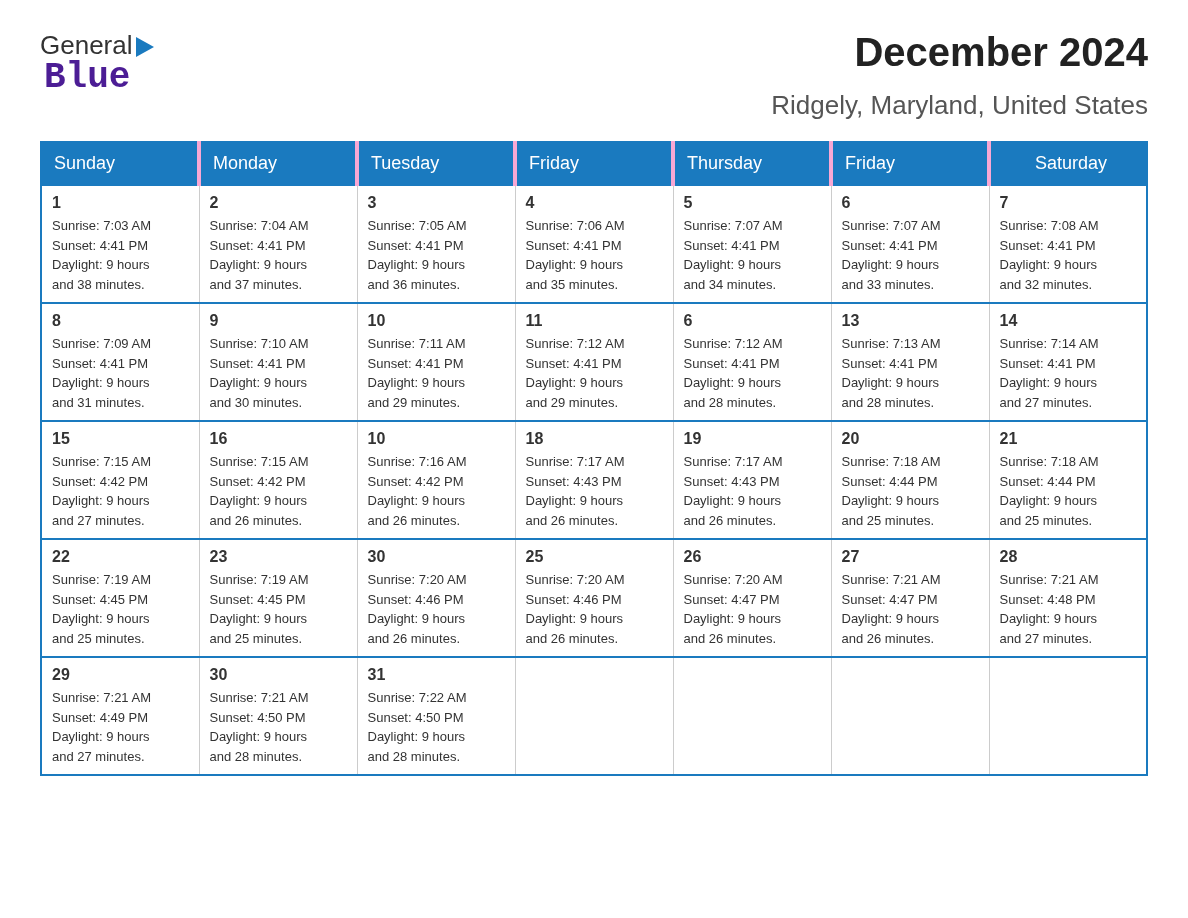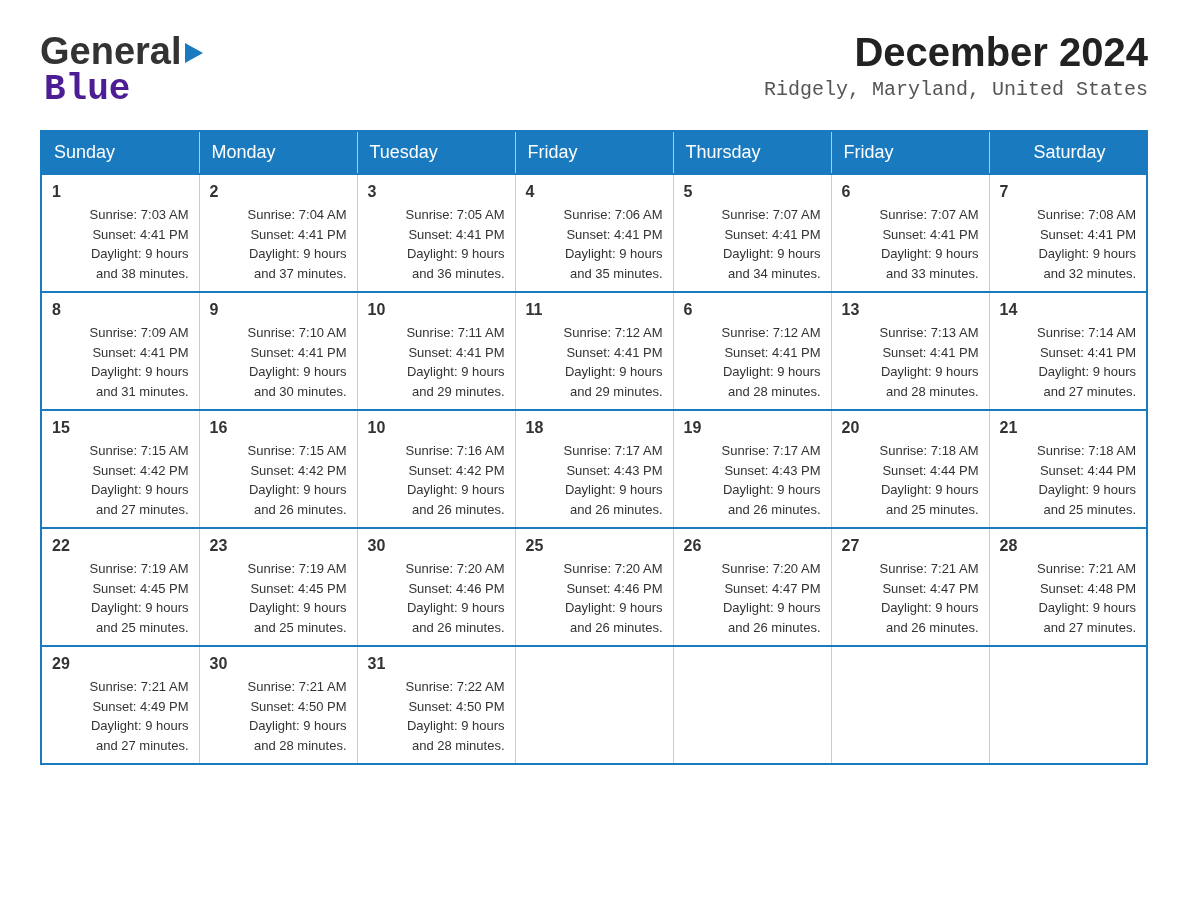--- a/index.html
+++ b/index.html
@@ -24,38 +24,37 @@
     .title-section {
       text-align: right;
     }
     .month-title {
       font-size: 40px;
       font-weight: bold;
       color: #222;
       line-height: 1.1;
     }
     .location {
-      font-size: 20px;
+      font-size: 26px;
       color: #555;
-      margin-top: 4px;
-      font-family: Liberation Mono, monospace;
+      margin-top: 16px;
     }
     .calendar {
       width: 100%;
       border-collapse: collapse;
       border: 2px solid #1a7abf;
     }
     .calendar th {
       background-color: #1a7abf;
       color: #fff;
       font-size: 18px;
       font-weight: normal;
       padding: 10px 12px;
       text-align: left;
-      border-right: 1px solid #f9a8d4;
+      border-right: 4px solid #f9a8d4;
     }
     .calendar th:last-child {
       border-right: none;
       padding-left: 44px;
     }
     .calendar td {
       vertical-align: top;
       padding: 8px 10px;
       border-right: 1px solid #ccc;
       border-bottom: 1px solid #ccc;
@@ -76,38 +75,37 @@
     .day-number {
       font-size: 16px;
       font-weight: bold;
       margin-bottom: 4px;
       display: block;
     }
     .day-info {
       font-size: 13px;
       line-height: 1.5;
       color: #333;
-      text-align: right;
     }
     .empty-cell {
       background: #fff;
     }
     .logo-wrapper {
       display: flex;
       align-items: center;
       gap: 0;
     }
   </style>
 </head>
 <body>
 
 <div class="header">
   <div class="logo">
     <div class="logo-wrapper">
-      <span style="font-size:38px; font-weight:bold; color:#333; font-family:Arial;">General</span>
+      <span style="font-size:26px; font-weight:normal; color:#333; font-family:Arial;">General</span>
       <svg width="22" height="28" viewBox="0 0 22 28" style="margin-left:3px; margin-top:2px;">
         <polygon points="0,4 18,14 0,24" fill="#1a7abf"></polygon>
       </svg>
     </div>
     <div style="margin-top:-4px; margin-left:4px;">
       <span style="font-size:36px; font-weight:bold; color:#4c1d95; font-family:Liberation Mono, monospace;">Blue</span>
     </div>
   </div>
   <div class="title-section">
     <div class="month-title">December 2024</div>

